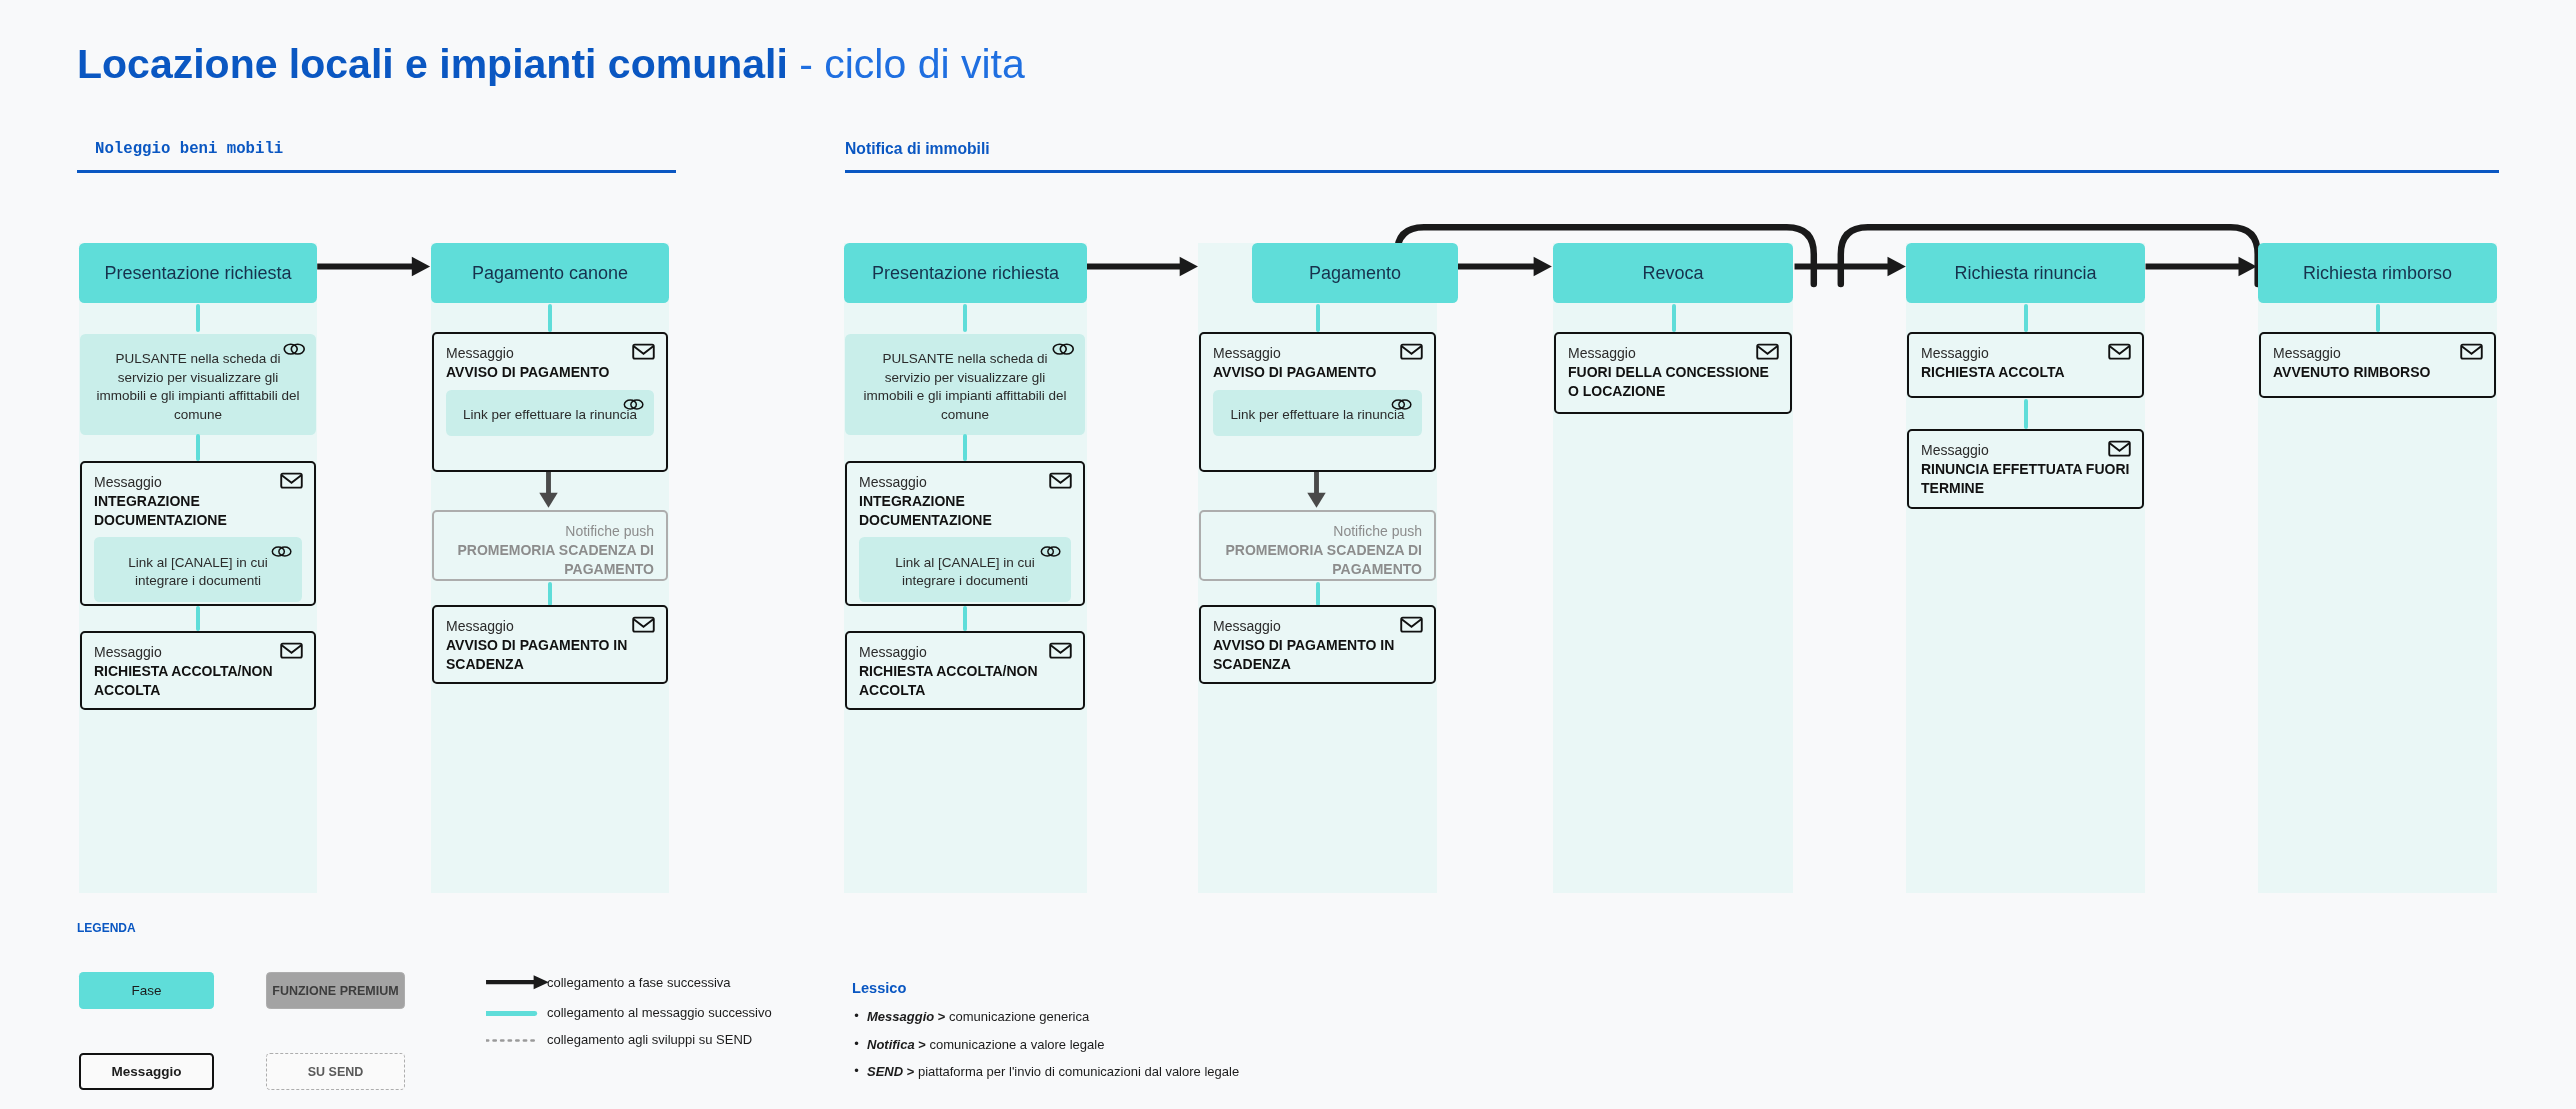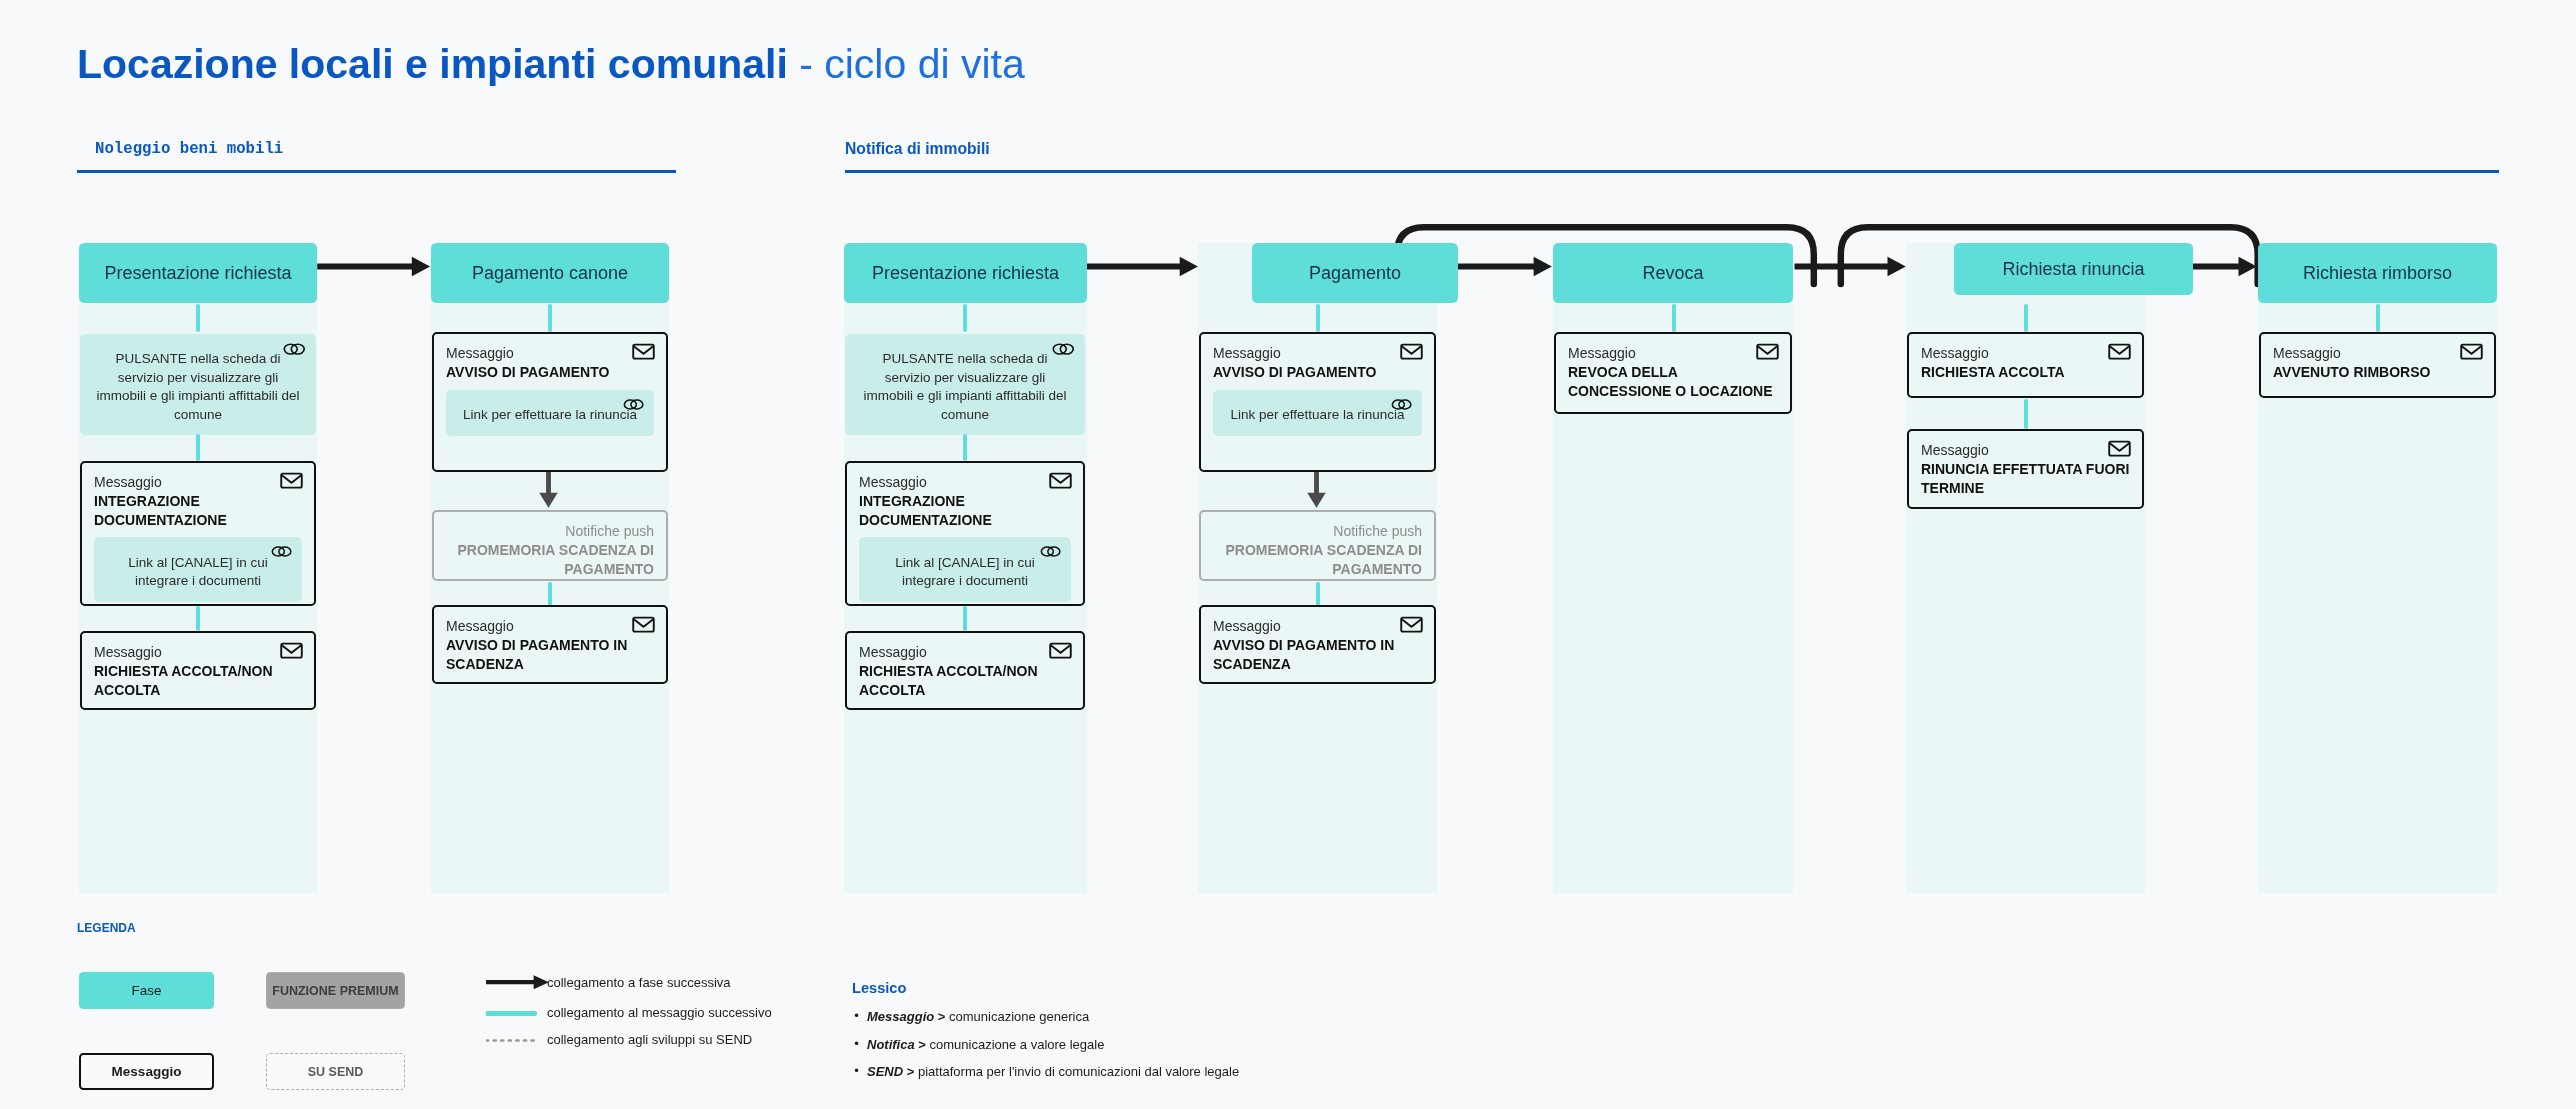--- a/index.html
+++ b/index.html
@@ -182,21 +182,21 @@
   <svg class="arrow-h" style="left:2145px; top:245px;" width="115" height="43" viewBox="0 0 212 80">
     <line x1="0" y1="40" x2="182" y2="40" stroke="#1A1A1A" stroke-width="11"></line>
     <polygon points="207,40 173,22 173,58" fill="#1A1A1A"></polygon>
   </svg>
 
   <div class="phase" style="left:79px;  top:243px; width:238px; height:60px;">Presentazione richiesta</div>
   <div class="phase" style="left:431px;  top:243px; width:238px; height:60px;">Pagamento canone</div>
   <div class="phase" style="left:844px; top:243px; width:243px; height:60px;">Presentazione richiesta</div>
   <div class="phase" style="left:1252px; top:243px; width:206px; height:60px;">Pagamento</div>
   <div class="phase" style="left:1553px; top:243px; width:240px; height:60px;">Revoca</div>
-  <div class="phase" style="left:1906px; top:243px; width:239px; height:52px;margin-left:48px;">Richiesta rinuncia</div>
+  <div class="phase" style="left:1906px; top:243px; width:239px; height:60px;">Richiesta rinuncia</div>
   <div class="phase" style="left:2258px; top:243px; width:239px; height:60px;">Richiesta rimborso</div>
 
   <div class="vline" style="left:196px; top:304px; height:28px;"></div>
   <div class="chip" style="left:80px; top:334px; width:236px; height:101px;">
     <svg class="ic-link" width="23" height="16.2" viewBox="0 0 42 30">
       <ellipse cx="14" cy="15" rx="12" ry="9" fill="none" stroke="#111" stroke-width="3"></ellipse>
       <ellipse cx="27" cy="15" rx="12" ry="9" fill="none" stroke="#111" stroke-width="3"></ellipse>
     </svg>
     <span>PULSANTE nella scheda di servizio per visualizzare gli immobili e gli impianti affittabili del comune</span>
   </div>
@@ -338,21 +338,21 @@
     <div class="card-title">AVVISO DI PAGAMENTO IN SCADENZA</div>
   </div>
 
   <div class="vline" style="left:1672px; top:304px; height:28px;"></div>
   <div class="card" style="left:1554px; top:332px; width:238px; height:82px;">
     <svg class="ic-mail" width="23" height="17.3" viewBox="0 0 42 32">
       <rect x="2" y="3" width="38" height="26" rx="3" fill="none" stroke="#111" stroke-width="3.5"></rect>
       <path d="M3 6 L21 20 L39 6" fill="none" stroke="#111" stroke-width="3.5"></path>
     </svg>
     <div class="card-kind">Messaggio</div>
-    <div class="card-title">REVOCA DELLA CONCESSIONE O LOCAZIONE</div>
+    <div class="card-title">FUORI DELLA CONCESSIONE O LOCAZIONE</div>
   </div>
 
   <div class="vline" style="left:2024px; top:304px; height:28px;"></div>
   <div class="card" style="left:1907px; top:332px; width:237px; height:66px;">
     <svg class="ic-mail" width="23" height="17.3" viewBox="0 0 42 32">
       <rect x="2" y="3" width="38" height="26" rx="3" fill="none" stroke="#111" stroke-width="3.5"></rect>
       <path d="M3 6 L21 20 L39 6" fill="none" stroke="#111" stroke-width="3.5"></path>
     </svg>
     <div class="card-kind">Messaggio</div>
     <div class="card-title">RICHIESTA ACCOLTA</div>

